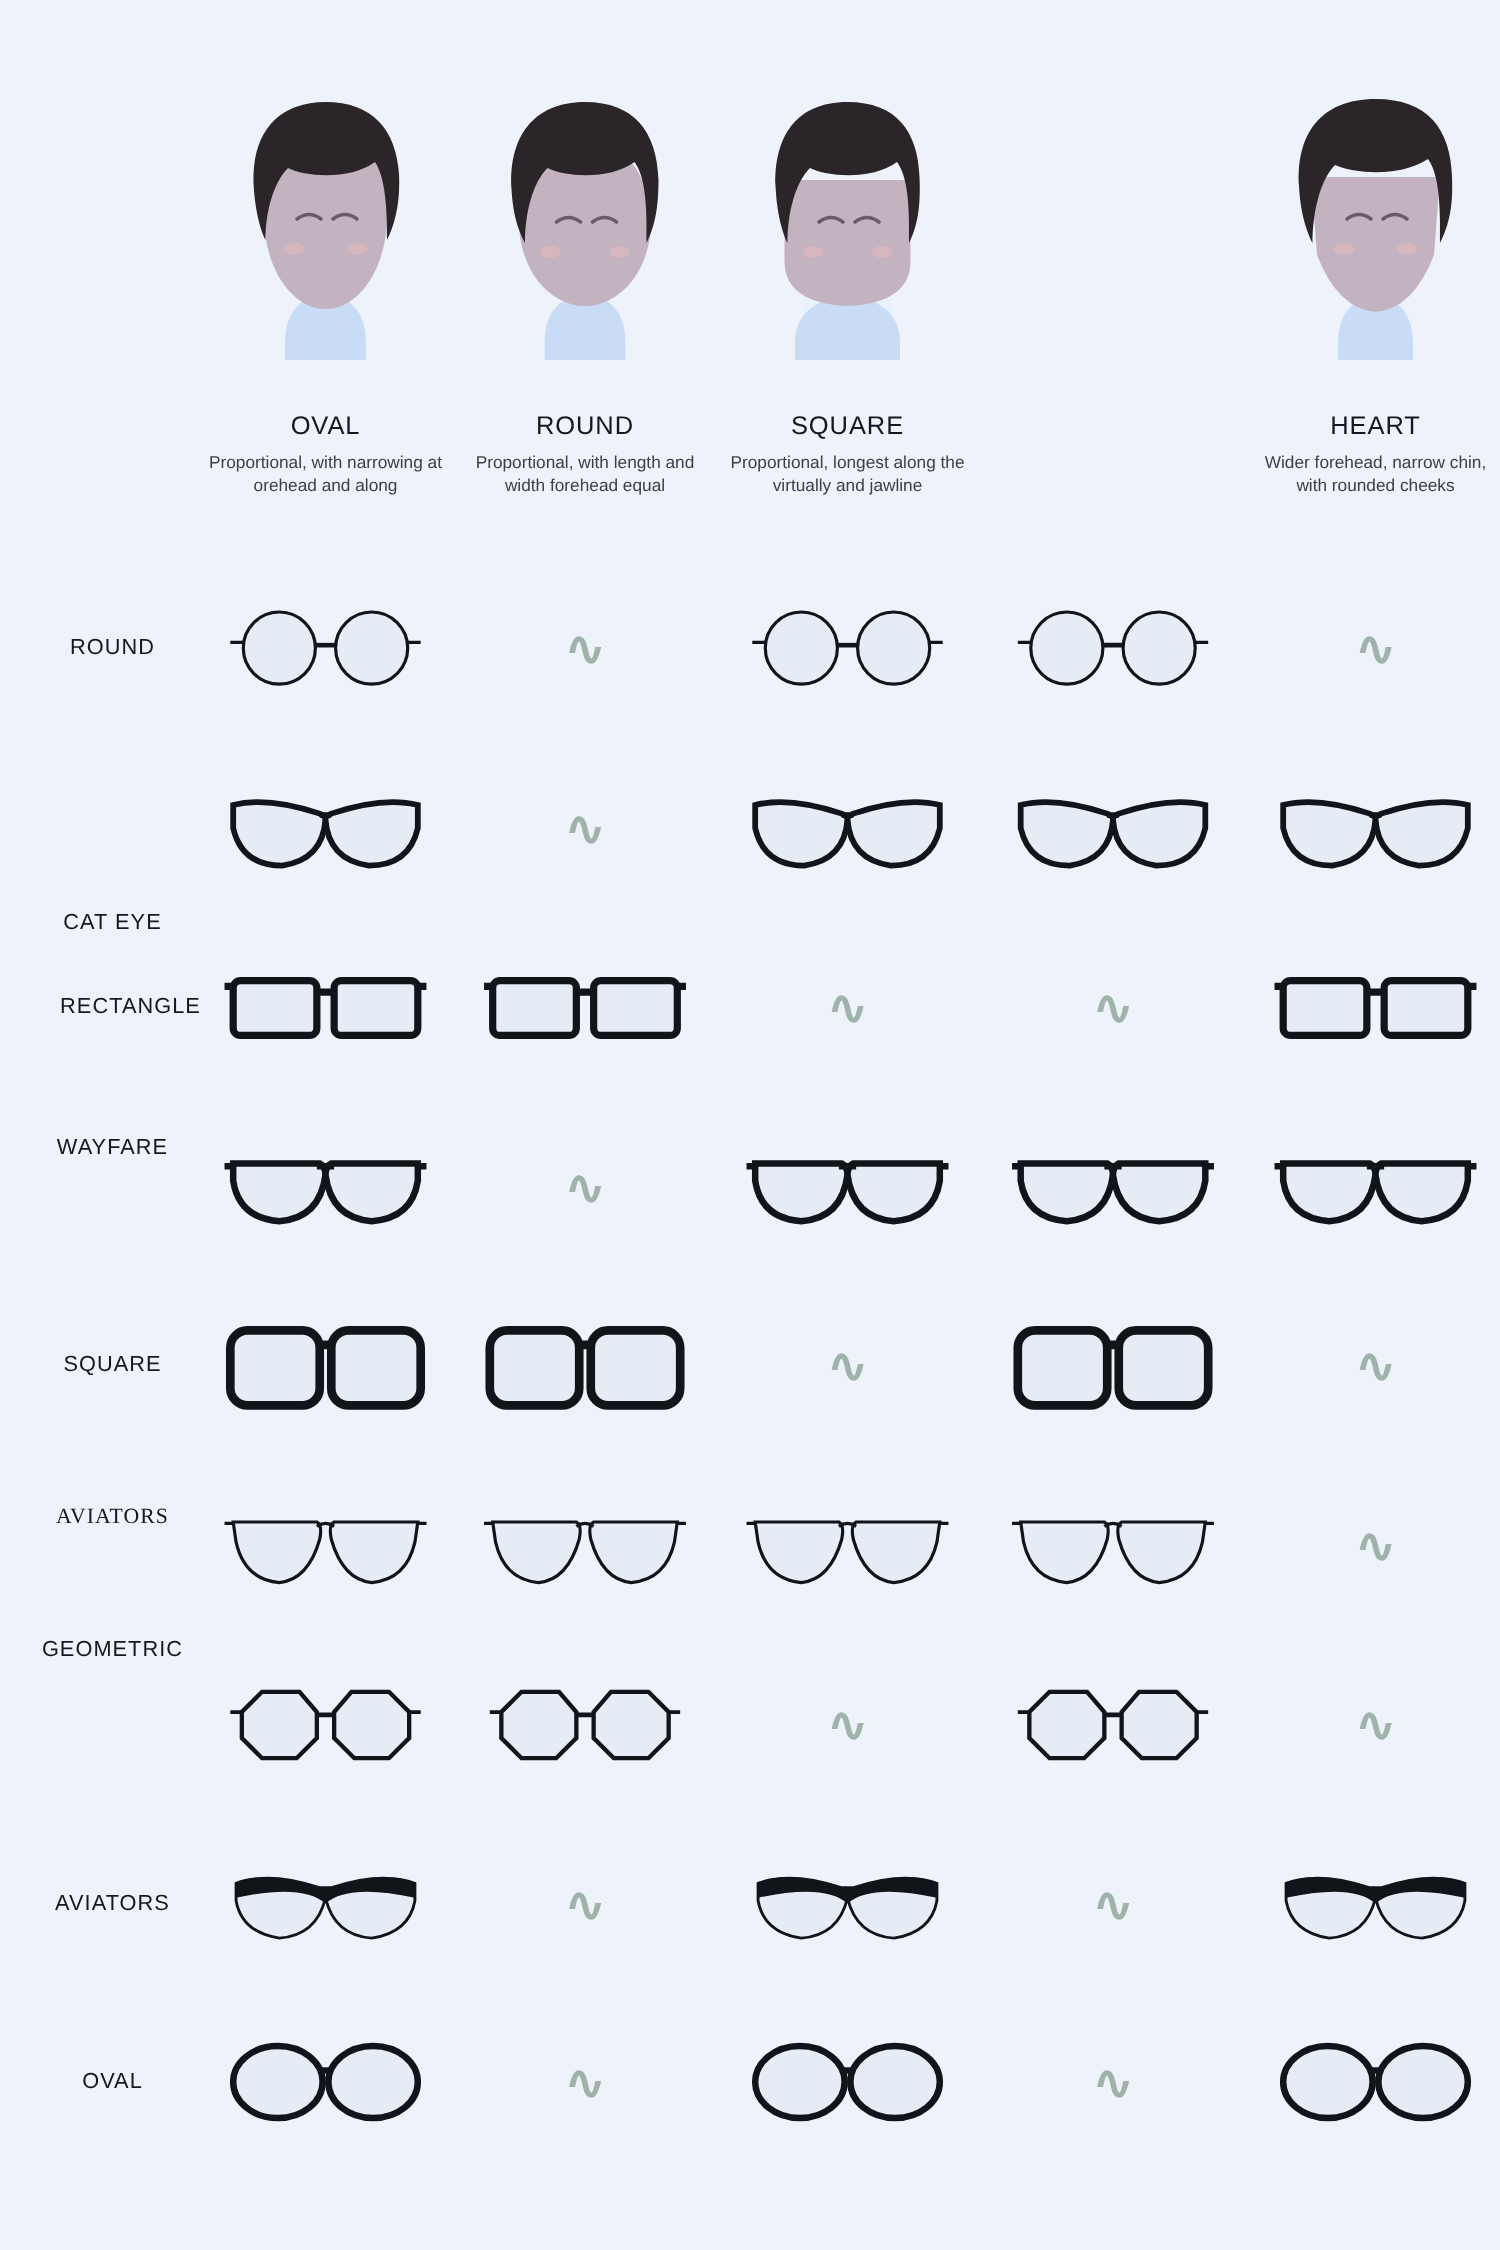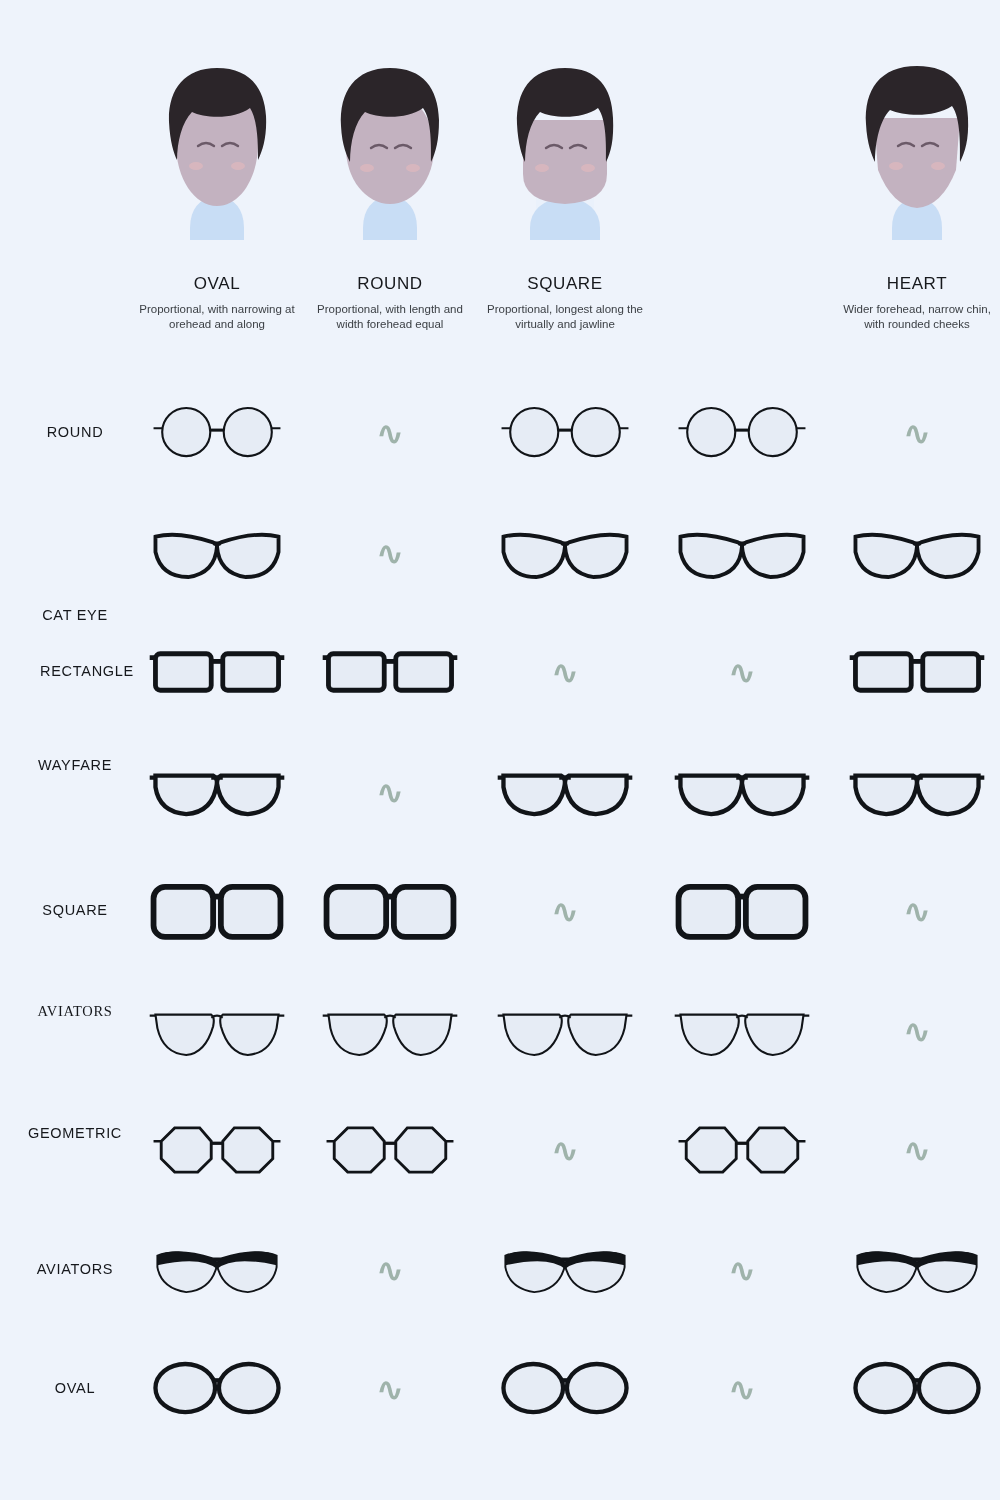--- a/index.html
+++ b/index.html
@@ -295,21 +295,21 @@
         </svg>
       </div>
       <div class="cell" style="left: 655px; top: 985.5px;">
         <svg width="150" height="70" viewBox="-8 -2 156 66">
           <use xlink:href="#g-aviators"></use>
         </svg>
       </div>
       <div class="cell" style="left: 830px; top: 985.5px;">
         <span class="squiggle">∿</span>
       </div>
-      <div class="row-label" style="top: 1125px;">GEOMETRIC</div>
+      <div class="row-label" style="top: 1092px;">GEOMETRIC</div>
       <div class="cell" style="left: 130px; top: 1105px;">
         <svg width="150" height="70" viewBox="-8 -2 156 66">
           <use xlink:href="#g-geometric"></use>
         </svg>
       </div>
       <div class="cell" style="left: 303px; top: 1105px;">
         <svg width="150" height="70" viewBox="-8 -2 156 66">
           <use xlink:href="#g-geometric"></use>
         </svg>
       </div>

